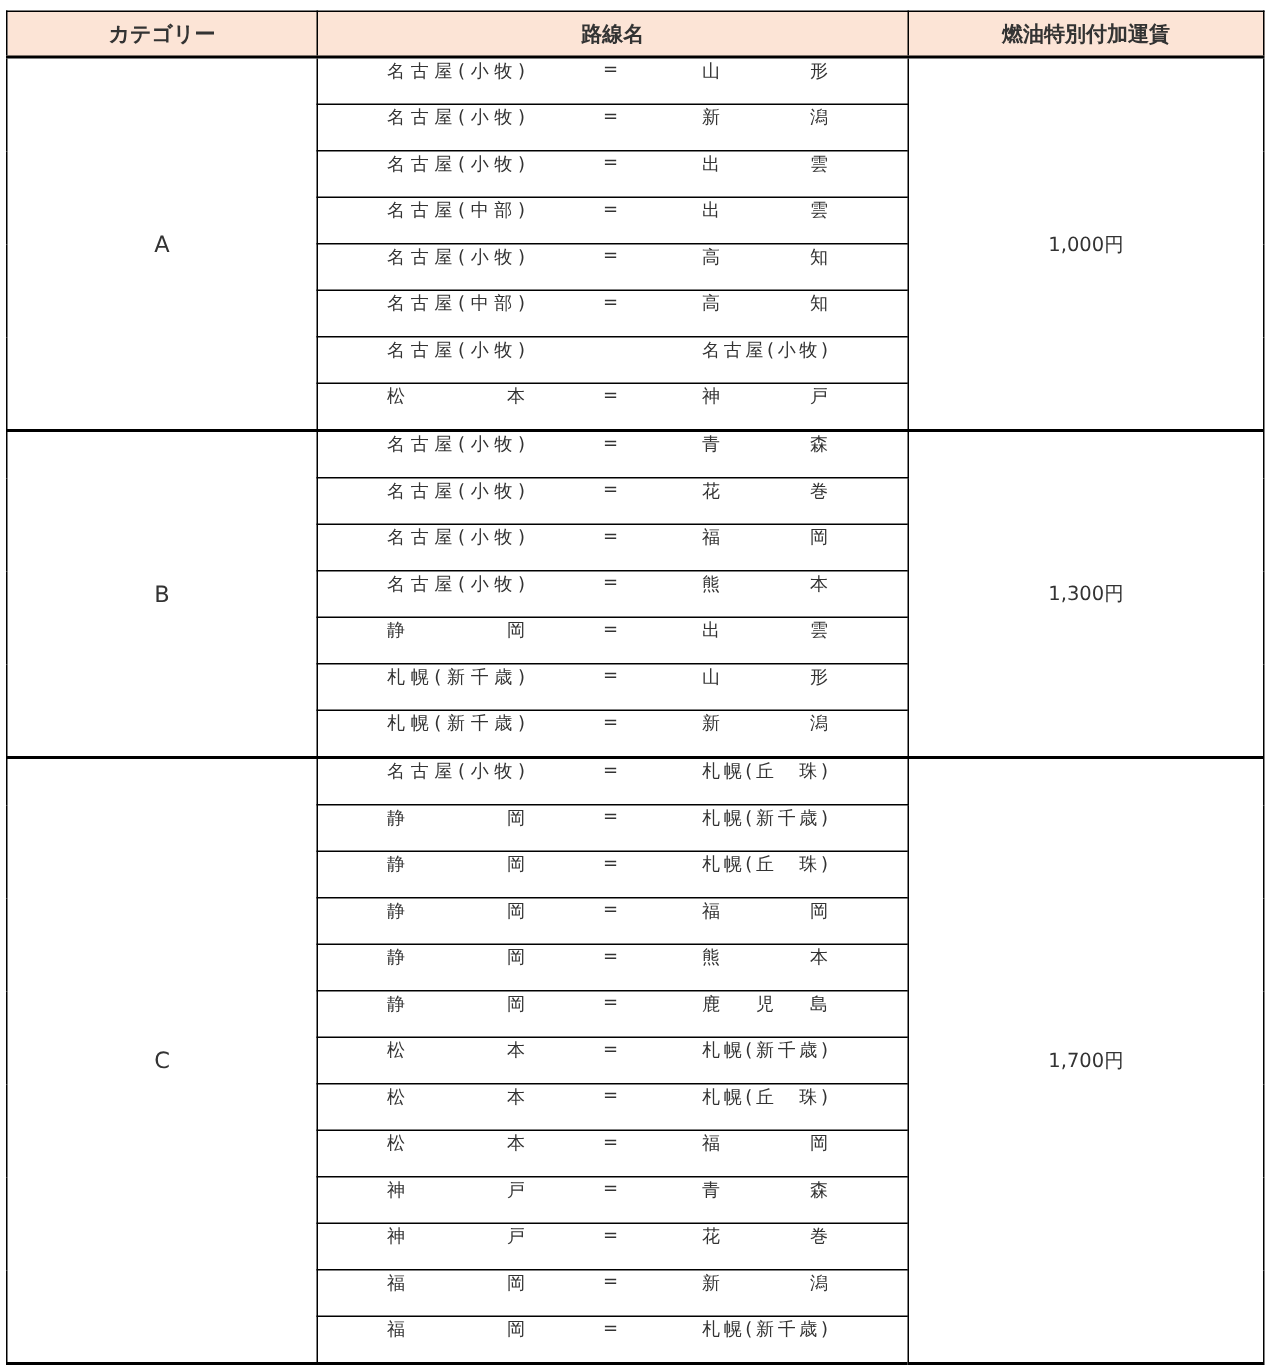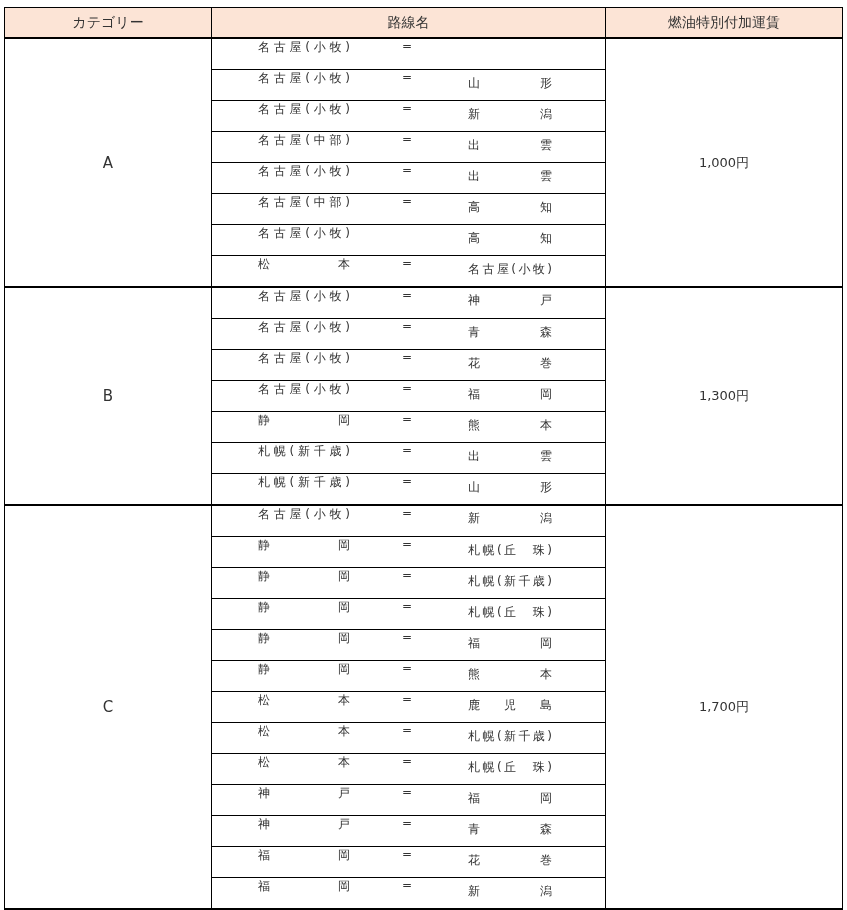--- a/index.html
+++ b/index.html
@@ -13,42 +13,42 @@
     }
     .fare-table th, .fare-table td {
       border: 1px solid #000;
       padding: 0;
       height: 30px;
       text-align: center;
       vertical-align: middle;
     }
     .fare-table thead th {
       background: #fce4d6;
-      font-weight: normal;
+      font-weight: bold;
       font-size: 14px;
       height: 29px;
       color: #333;
     }
     .fare-table col.c-cat { width: 207px; }
     .fare-table col.c-route { width: 394px; }
     .fare-table col.c-fare { width: 237px; }
     .cat-cell { font-size: 15px; }
     .fare-cell { font-size: 13px; }
     tr.group-start > td { border-top: 2px solid #000; }
     tbody.last tr:last-child > td, tbody.last td.cat-cell, tbody.last td.fare-cell { border-bottom: 2px solid #000; }
     .route {
       display: flex; align-items: flex-start; height: 30px;
       font-size: 12px;
     }
     .route .from { width: 150px; padding-left: 46px; text-align: justify; text-align-last: justify; box-sizing: border-box; }
     .route .from span, .route .to span { display: inline-block; }
     .route .from-inner { display: block; width: 92px; text-align-last: justify; }
     .route .eq { width: 90px; text-align: center; }
     .route .to-inner { display: block; width: 84px; text-align-last: justify; }
-    .route .to { padding-left: 16px; box-sizing: border-box; margin-top: 36px; }
+    .route .to { padding-left: 16px; box-sizing: border-box; }
   </style>
 </head>
 <body>
 
 <table class="fare-table">
   <colgroup>
     <col class="c-cat">
       <col class="c-route">
       <col class="c-fare">
   </colgroup>

